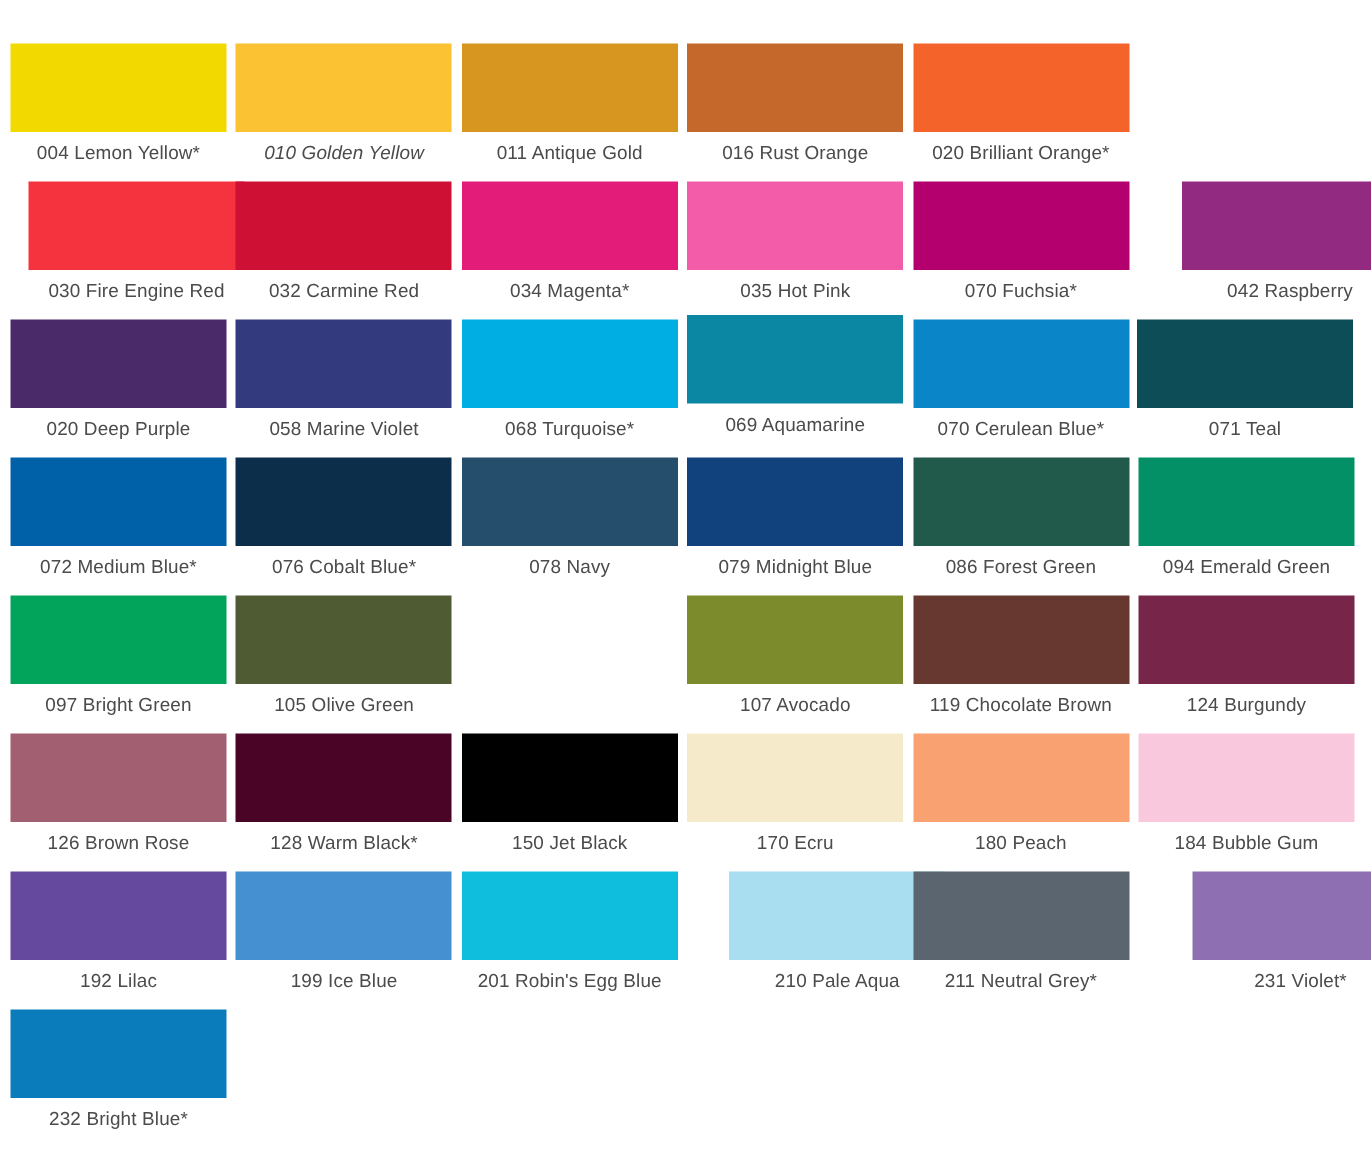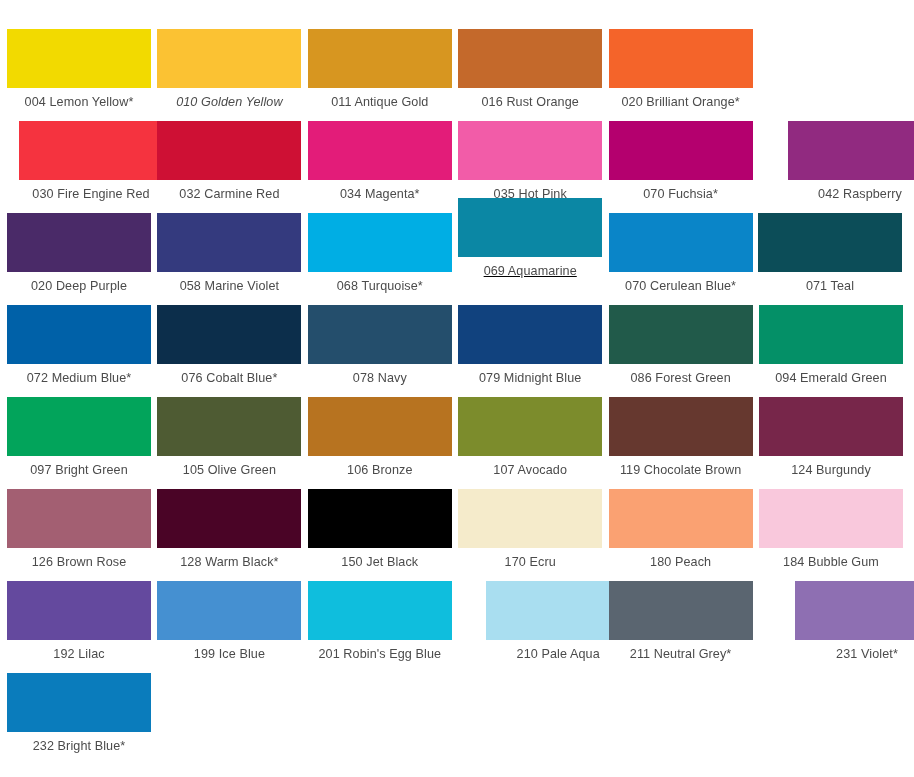--- a/index.html
+++ b/index.html
@@ -101,21 +101,21 @@
       <span class="swatch-label">020 Deep Purple</span>
     </div>
     <div class="swatch-cell" style="left: 157.4px; top: 213px;">
       <span class="swatch-chip" style="background-color: rgb(52, 58, 126);"></span>
       <span class="swatch-label">058 Marine Violet</span>
     </div>
     <div class="swatch-cell" style="left: 307.8px; top: 213px;">
       <span class="swatch-chip" style="background-color: rgb(0, 174, 228);"></span>
       <span class="swatch-label">068 Turquoise*</span>
     </div>
-    <div class="swatch-cell" style="left: 458.2px; top: 198px; text-decoration: underline;">
+    <div class="swatch-cell" style="left: 458.2px; top: 210px;">
       <span class="swatch-chip" style="background-color: rgb(11, 135, 164);"></span>
       <span class="swatch-label">069 Aquamarine</span>
     </div>
     <div class="swatch-cell" style="left: 608.6px; top: 213px;">
       <span class="swatch-chip" style="background-color: rgb(10, 133, 200);"></span>
       <span class="swatch-label">070 Cerulean Blue*</span>
     </div>
     <div class="swatch-cell" style="left: 720px; top: 213px; margin-left: 38px;">
       <span class="swatch-chip" style="background-color: rgb(12, 77, 88);"></span>
       <span class="swatch-label">071 Teal</span>
@@ -145,24 +145,20 @@
       <span class="swatch-label">094 Emerald Green</span>
     </div>
     <div class="swatch-cell" style="left: 7px; top: 397px;">
       <span class="swatch-chip" style="background-color: rgb(2, 164, 91);"></span>
       <span class="swatch-label">097 Bright Green</span>
     </div>
     <div class="swatch-cell" style="left: 157.4px; top: 397px;">
       <span class="swatch-chip" style="background-color: rgb(78, 91, 51);"></span>
       <span class="swatch-label">105 Olive Green</span>
     </div>
-    <div class="swatch-cell" style="left: 307.8px; top: 397px;">
-      <span class="swatch-chip" style="background-color: rgb(183, 115, 32);"></span>
-      <span class="swatch-label">106 Bronze</span>
-    </div>
     <div class="swatch-cell" style="left: 458.2px; top: 397px;">
       <span class="swatch-chip" style="background-color: rgb(124, 140, 44);"></span>
       <span class="swatch-label">107 Avocado</span>
     </div>
     <div class="swatch-cell" style="left: 608.6px; top: 397px;">
       <span class="swatch-chip" style="background-color: rgb(102, 56, 47);"></span>
       <span class="swatch-label">119 Chocolate Brown</span>
     </div>
     <div class="swatch-cell" style="left: 759px; top: 397px;">
       <span class="swatch-chip" style="background-color: rgb(119, 38, 74);"></span>

